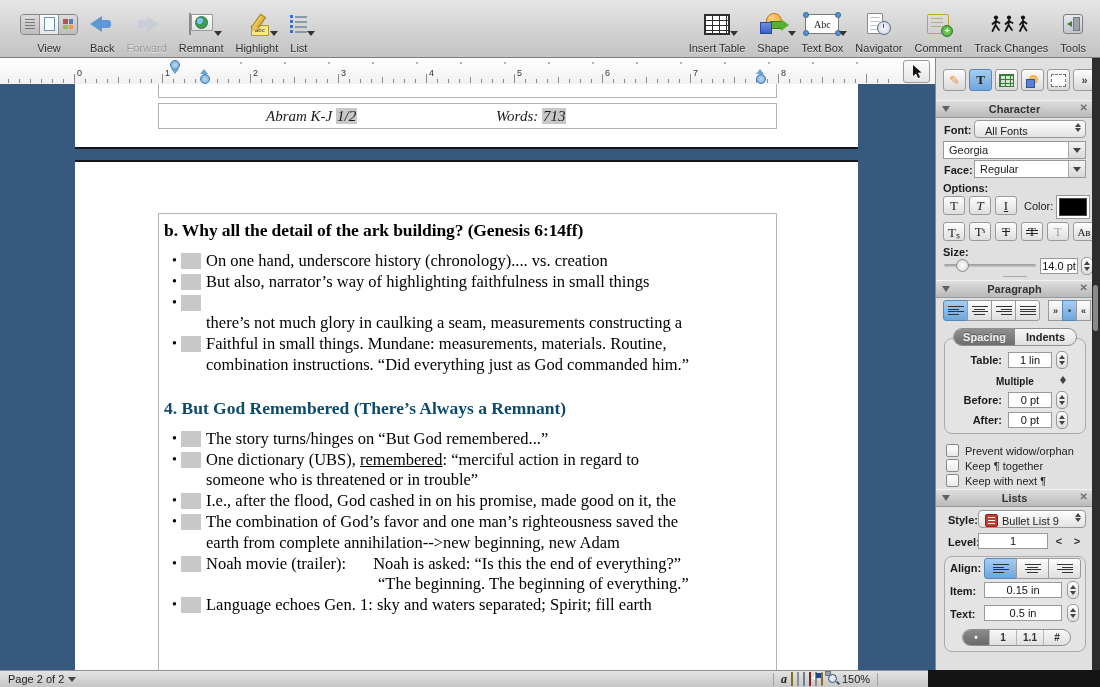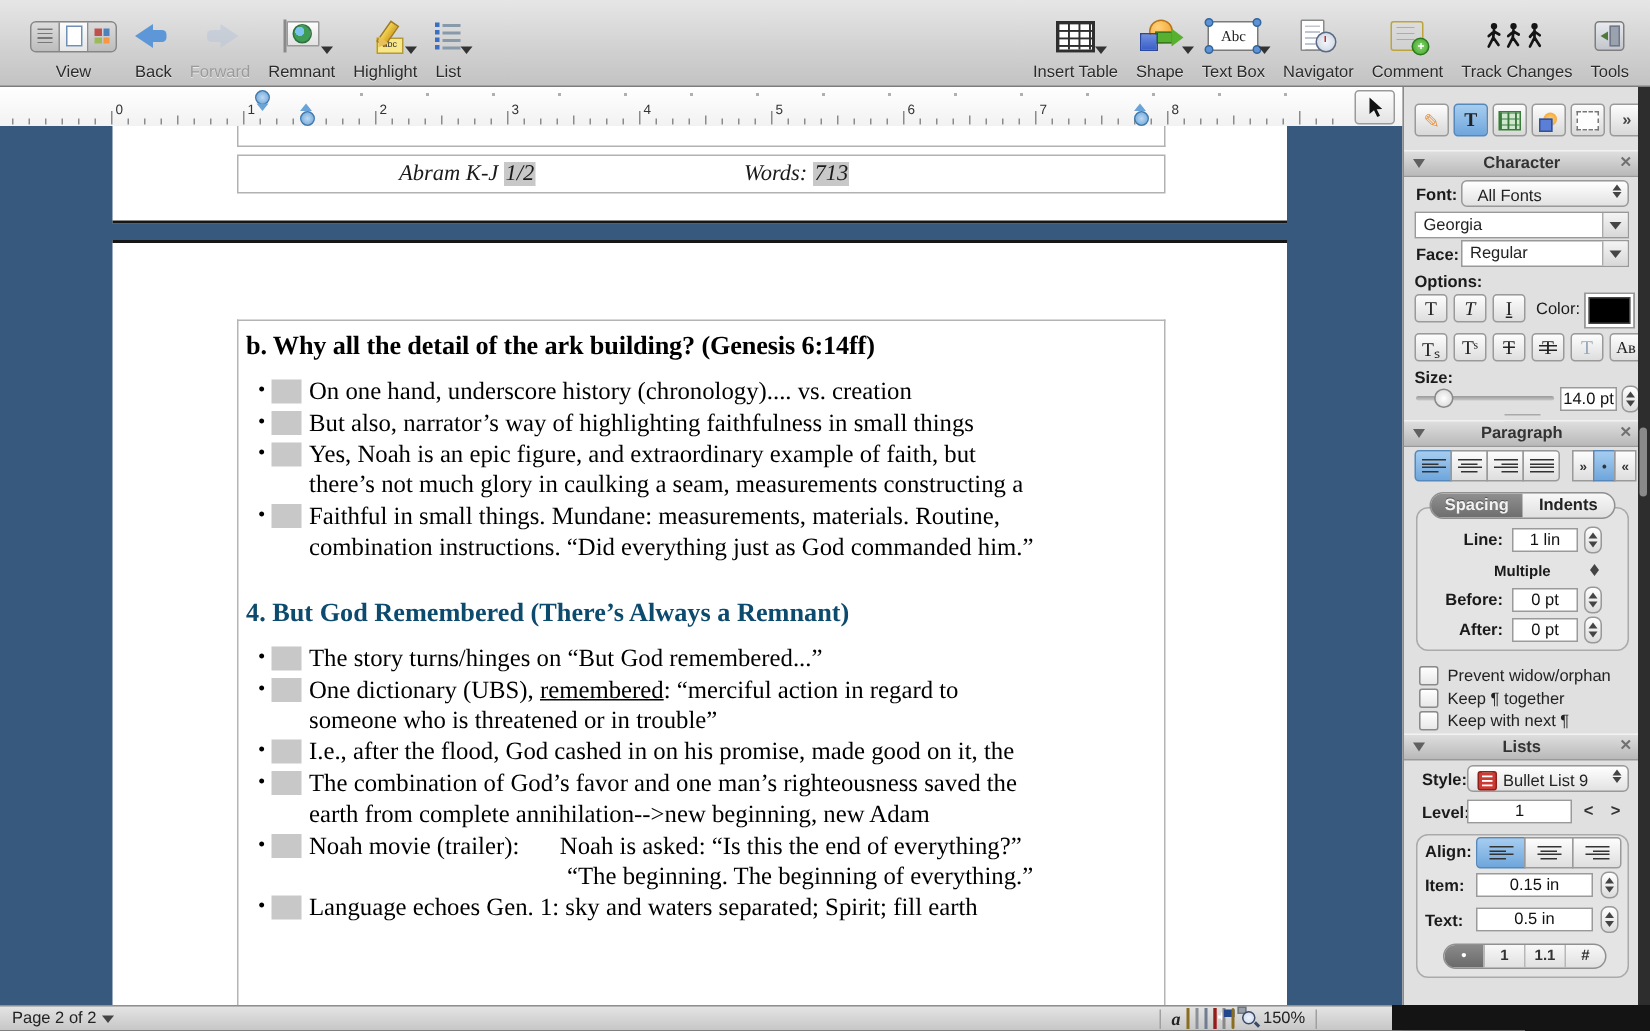--- a/index.html
+++ b/index.html
@@ -506,21 +506,21 @@
               <div class="btext" data-name="list-item-text"><span>On one hand, underscore history (chronology).... vs. creation</span></div>
             </div>
             <div class="bullet-row" data-name="list-item">
               <span class="bdot" data-name="bullet-marker">•</span>
               <span class="bshade" data-name="tab-shading"></span>
               <div class="btext" data-name="list-item-text"><span>But also, narrator’s way of highlighting faithfulness in small things</span></div>
             </div>
             <div class="bullet-row" data-name="list-item">
               <span class="bdot" data-name="bullet-marker">•</span>
               <span class="bshade" data-name="tab-shading"></span>
-              <div class="btext" data-name="list-item-text"><span>Yes, Noah is an epic figure, and extraordinary example of faith, but</span><br><span>there’s not much glory in caulking a seam, measurements constructing a</span><br></div>
+              <div class="btext" data-name="list-item-text"><br><span>there’s not much glory in caulking a seam, measurements constructing a</span><br></div>
             </div>
             <div class="bullet-row" data-name="list-item">
               <span class="bdot" data-name="bullet-marker">•</span>
               <span class="bshade" data-name="tab-shading"></span>
               <div class="btext" data-name="list-item-text"><span>Faithful in small things. Mundane: measurements, materials. Routine,</span><br><span>combination instructions. “Did everything just as God commanded him.”</span></div>
             </div>
           </div>
         <h2 data-name="outline-heading-4">4. But God Remembered (There’s Always a Remnant)</h2>
         <div data-name="bullet-list-b">
             <div class="bullet-row" data-name="list-item">
@@ -692,21 +692,21 @@
     <div class="alignrow" style="left:113px;top:242px;" data-name="writing-direction-group">
       <div class="dirbtn" data-name="direction-ltr-button">»</div>
       <div class="dirbtn sel" data-name="direction-auto-button">•</div>
       <div class="dirbtn" data-name="direction-rtl-button">«</div>
     </div>
     <div class="groupbox" style="left:8px;top:280px;width:142px;height:96px;" data-name="spacing-group-box"></div>
     <div class="pillseg" style="left:17px;top:270px;" data-name="spacing-indents-tabs">
       <div class="seg sel" data-name="tab-spacing">Spacing</div>
       <div class="seg" data-name="tab-indents">Indents</div>
     </div>
-    <div class="plbl" style="left:14px;top:296px;width:52px;text-align:right;" data-name="line-label">Line:</div>
+    <div class="plbl" style="left:14px;top:296px;width:52px;text-align:right;" data-name="line-label">Table:</div>
     <div class="field" style="left:72px;top:294px;width:44px;" data-name="line-spacing-field">1 lin</div>
     <div class="stepper" style="left:120px;top:293px;" data-name="line-stepper">
         <i class="u"></i>
         <i class="d"></i>
       </div>
     <div class="plbl" style="left:60px;top:318px;font-size:10px;" data-name="multiple-label">Multiple</div>
     <div class="updn" style="position:absolute;left:124px;top:318px;" data-name="multiple-popup-arrows-icon">
         <i class="u"></i>
         <i class="d"></i>
       </div>

